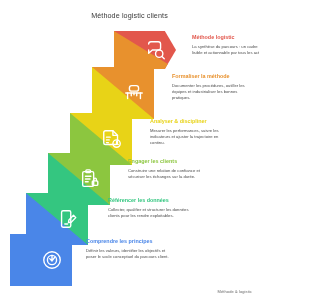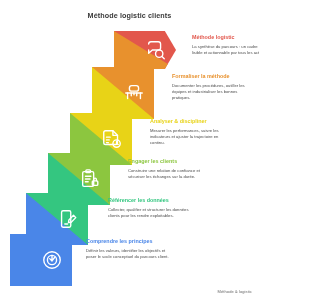--- a/index.html
+++ b/index.html
@@ -12,21 +12,21 @@
     -webkit-font-smoothing:antialiased;
   }
   #stage{position:absolute;inset:0;}
 
   
   .title{
     position:absolute;
     top:11px;left:0;right:0;
     text-align:center;
     font-size:7.2px;
-    font-weight:bold;
+    font-weight:normal;
     color:#3a3a3a;
     letter-spacing:.1px;
   }
 
   
   .step{
     position:absolute;
     box-sizing:border-box;
   }
   .step .body{

